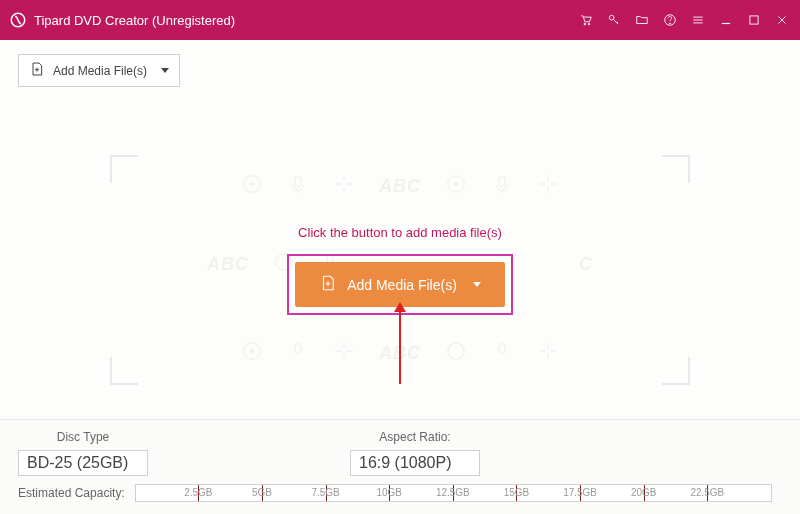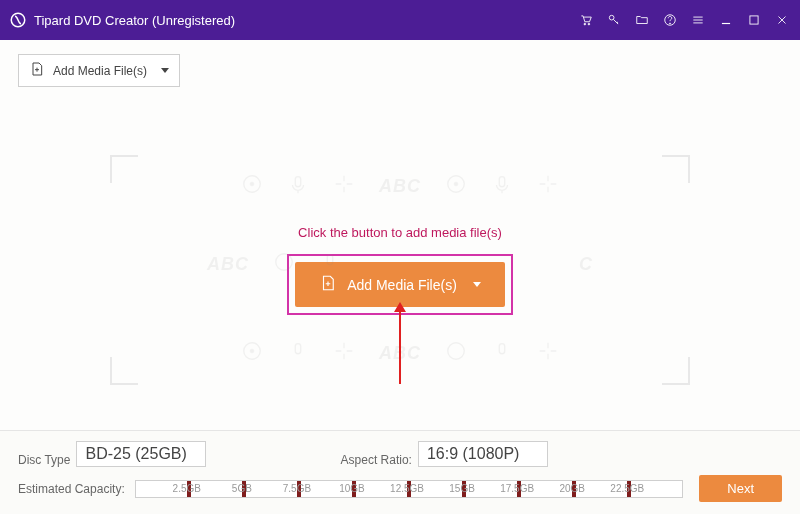--- a/index.html
+++ b/index.html
@@ -8,21 +8,21 @@
     height: 514px;
     background: #fdfdfc;
     font-family: "Segoe UI", Arial, sans-serif;
     font-size: 12px;
     color: #555;
     overflow: hidden;
     position: relative;
   }
   .titlebar {
     height: 40px;
-    background: #4c1d95;
+    background: #be185d;
     display: flex;
     align-items: center;
     padding: 0 10px 0 8px;
     color: #fff;
   }
   .logo-icon {
     width: 20px; height: 20px;
     display: inline-flex; align-items: center; justify-content: center;
     margin-right: 6px;
   }
@@ -133,21 +133,21 @@
     padding: 10px 18px 12px 18px;
     display: flex;
     flex-direction: column;
     gap: 8px;
   }
   .footer-row {
     display: flex;
     align-items: center;
     gap: 6px;
   }
-  .footer-row .group { display: flex; align-items: flex-end; gap: 6px; }
+  .footer-row .group { display: flex; align-items: center; gap: 6px; flex-direction: column; }
   .footer-row .spacer { flex: 1; }
   .footer label { color: #666; font-size: 12px; }
   .select {
     border: 1px solid #cfcfcf;
     background: #fff;
     min-width: 120px;
     padding: 3px 8px;
     display: inline-flex;
     align-items: center;
     justify-content: space-between;
@@ -163,21 +163,21 @@
     border: 1px solid #cfcfcf;
     background: #fff;
     height: 18px;
     position: relative;
     display: flex;
     margin-left: 4px;
     margin-right: 10px;
   }
   .cap-seg {
     flex: 1;
-    border-right: 4px solid #7f1d1d;
+    border-right: 1px solid #7f1d1d;
     position: relative;
   }
   .cap-seg:last-child { border-right: none; }
   .cap-label {
     position: absolute;
     left: 100%;
     transform: translateX(-50%);
     top: 2px;
     font-size: 10px;
     color: #999;
@@ -399,17 +399,14 @@
           <span class="cap-label">17.5GB</span>
         </div>
       <div class="cap-seg">
           <span class="cap-label">20GB</span>
         </div>
       <div class="cap-seg">
           <span class="cap-label">22.5GB</span>
         </div>
       <div class="cap-seg"></div>
     </div>
-    <button class="next-btn">
-      <span>Next</span>
-    </button>
   </div>
 </div>
 
 </body></html>

